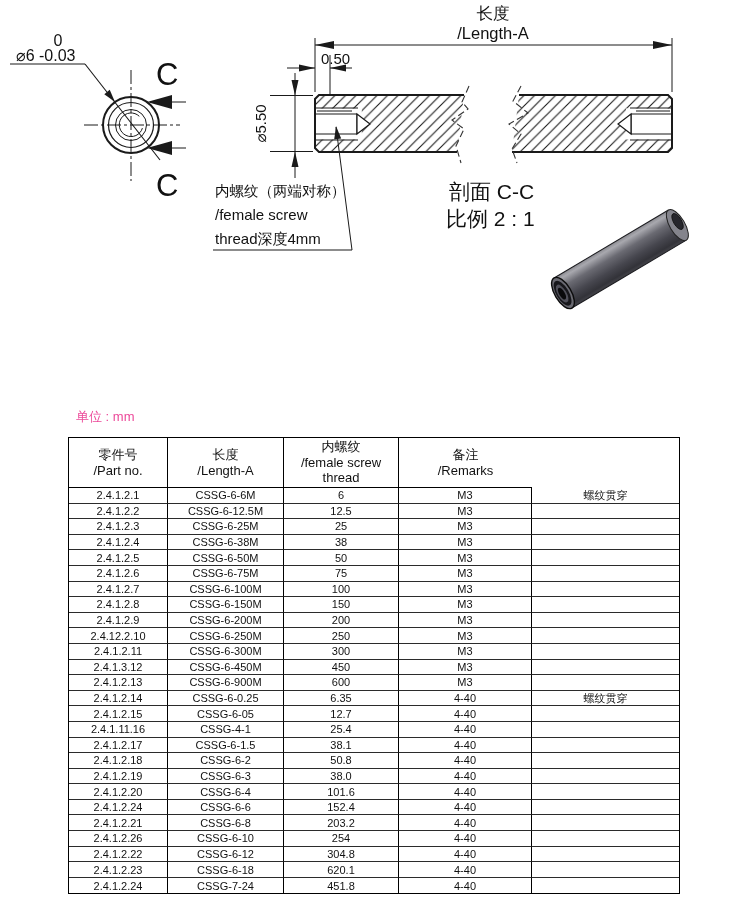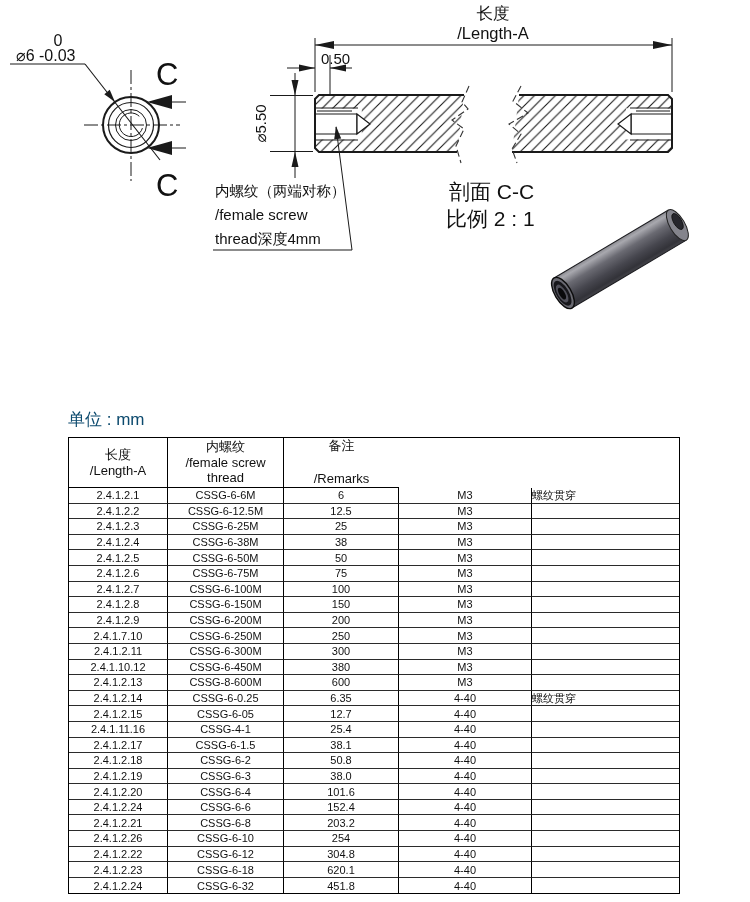--- a/index.html
+++ b/index.html
@@ -1,23 +1,23 @@
 <!DOCTYPE html>
 <html><head>
 <meta charset="utf-8">
 <style>
   html,body{margin:0;padding:0;background:#fff;}
   body{width:750px;height:902px;position:relative;font-family:"Liberation Sans",sans-serif;color:#111;}
   svg text{font-family:"Liberation Sans",sans-serif;fill:#111;}
-  .units{position:absolute;left:68px;top:408px;font-size:17px;color:#0c4a6e;}
+  .units{position:absolute;left:76px;top:408px;font-size:13px;color:#ec4899;}
   .spec-table{position:absolute;left:68px;top:437px;width:612px;border:1.6px solid #000;box-sizing:border-box;background:#fff;}
   .thead,.trow{display:grid;grid-template-columns:99px 116px 115px 133px 147px;}
   .thead{height:50px;}
   .hcell{border-right:1px solid #000;border-bottom:1px solid #000;display:flex;flex-direction:column;align-items:center;justify-content:center;font-size:13px;line-height:1.22;text-align:center;}
-  .hcell:last-child,.tcell:last-child{border-right:none;justify-content:space-between;}
+  .hcell:last-child,.tcell:last-child{border-right:none;}
   .trow{height:15.6px;}
   .trow:last-child .tcell{border-bottom:none;}
   .tcell{border-right:1px solid #000;border-bottom:1px solid #2b2b2b;display:flex;align-items:center;justify-content:center;font-size:11px;white-space:nowrap;overflow:hidden;}
 </style>
 </head>
 <body>
 
 <svg width="750" height="400" viewBox="0 0 750 400" style="position:absolute;left:0;top:0;">
   <defs>
     <pattern id="hatch" patternUnits="userSpaceOnUse" width="10.5" height="10.5">
@@ -142,20 +142,24 @@
     <ellipse cx="-1" cy="0" rx="4.3" ry="10" fill="#50505a"></ellipse>
     <ellipse cx="-1.2" cy="0" rx="2.8" ry="6.6" fill="#0a0a0c"></ellipse>
   </g>
 </svg>
 
 <div class="units">单位 : mm</div>
 
 <div class="spec-table">
   <div class="thead">
     <div class="hcell">
+      <span>零件号</span>
+      <span>/Part no.</span>
+    </div>
+    <div class="hcell">
       <span>长度</span>
       <span>/Length-A</span>
     </div>
     <div class="hcell">
       <span>内螺纹</span>
       <span>/female screw</span>
       <span>thread</span>
     </div>
     <div class="hcell">
       <span>备注</span>
@@ -220,43 +224,43 @@
         <div class="tcell"></div>
       </div>
       <div class="trow">
         <div class="tcell">2.4.1.2.9</div>
         <div class="tcell">CSSG-6-200M</div>
         <div class="tcell">200</div>
         <div class="tcell">M3</div>
         <div class="tcell"></div>
       </div>
       <div class="trow">
-        <div class="tcell">2.4.1.7.10</div>
+        <div class="tcell">2.4.12.2.10</div>
         <div class="tcell">CSSG-6-250M</div>
         <div class="tcell">250</div>
         <div class="tcell">M3</div>
         <div class="tcell"></div>
       </div>
       <div class="trow">
         <div class="tcell">2.4.1.2.11</div>
         <div class="tcell">CSSG-6-300M</div>
         <div class="tcell">300</div>
         <div class="tcell">M3</div>
         <div class="tcell"></div>
       </div>
       <div class="trow">
-        <div class="tcell">2.4.1.10.12</div>
+        <div class="tcell">2.4.1.3.12</div>
         <div class="tcell">CSSG-6-450M</div>
-        <div class="tcell">380</div>
+        <div class="tcell">450</div>
         <div class="tcell">M3</div>
         <div class="tcell"></div>
       </div>
       <div class="trow">
         <div class="tcell">2.4.1.2.13</div>
-        <div class="tcell">CSSG-8-600M</div>
+        <div class="tcell">CSSG-6-900M</div>
         <div class="tcell">600</div>
         <div class="tcell">M3</div>
         <div class="tcell"></div>
       </div>
       <div class="trow">
         <div class="tcell">2.4.1.2.14</div>
         <div class="tcell">CSSG-6-0.25</div>
         <div class="tcell">6.35</div>
         <div class="tcell">4-40</div>
         <div class="tcell">螺纹贯穿</div>
@@ -333,19 +337,19 @@
       </div>
       <div class="trow">
         <div class="tcell">2.4.1.2.23</div>
         <div class="tcell">CSSG-6-18</div>
         <div class="tcell">620.1</div>
         <div class="tcell">4-40</div>
         <div class="tcell"></div>
       </div>
       <div class="trow">
         <div class="tcell">2.4.1.2.24</div>
-        <div class="tcell">CSSG-6-32</div>
+        <div class="tcell">CSSG-7-24</div>
         <div class="tcell">451.8</div>
         <div class="tcell">4-40</div>
         <div class="tcell"></div>
       </div>
     </div>
 </div>
 
 </body></html>

